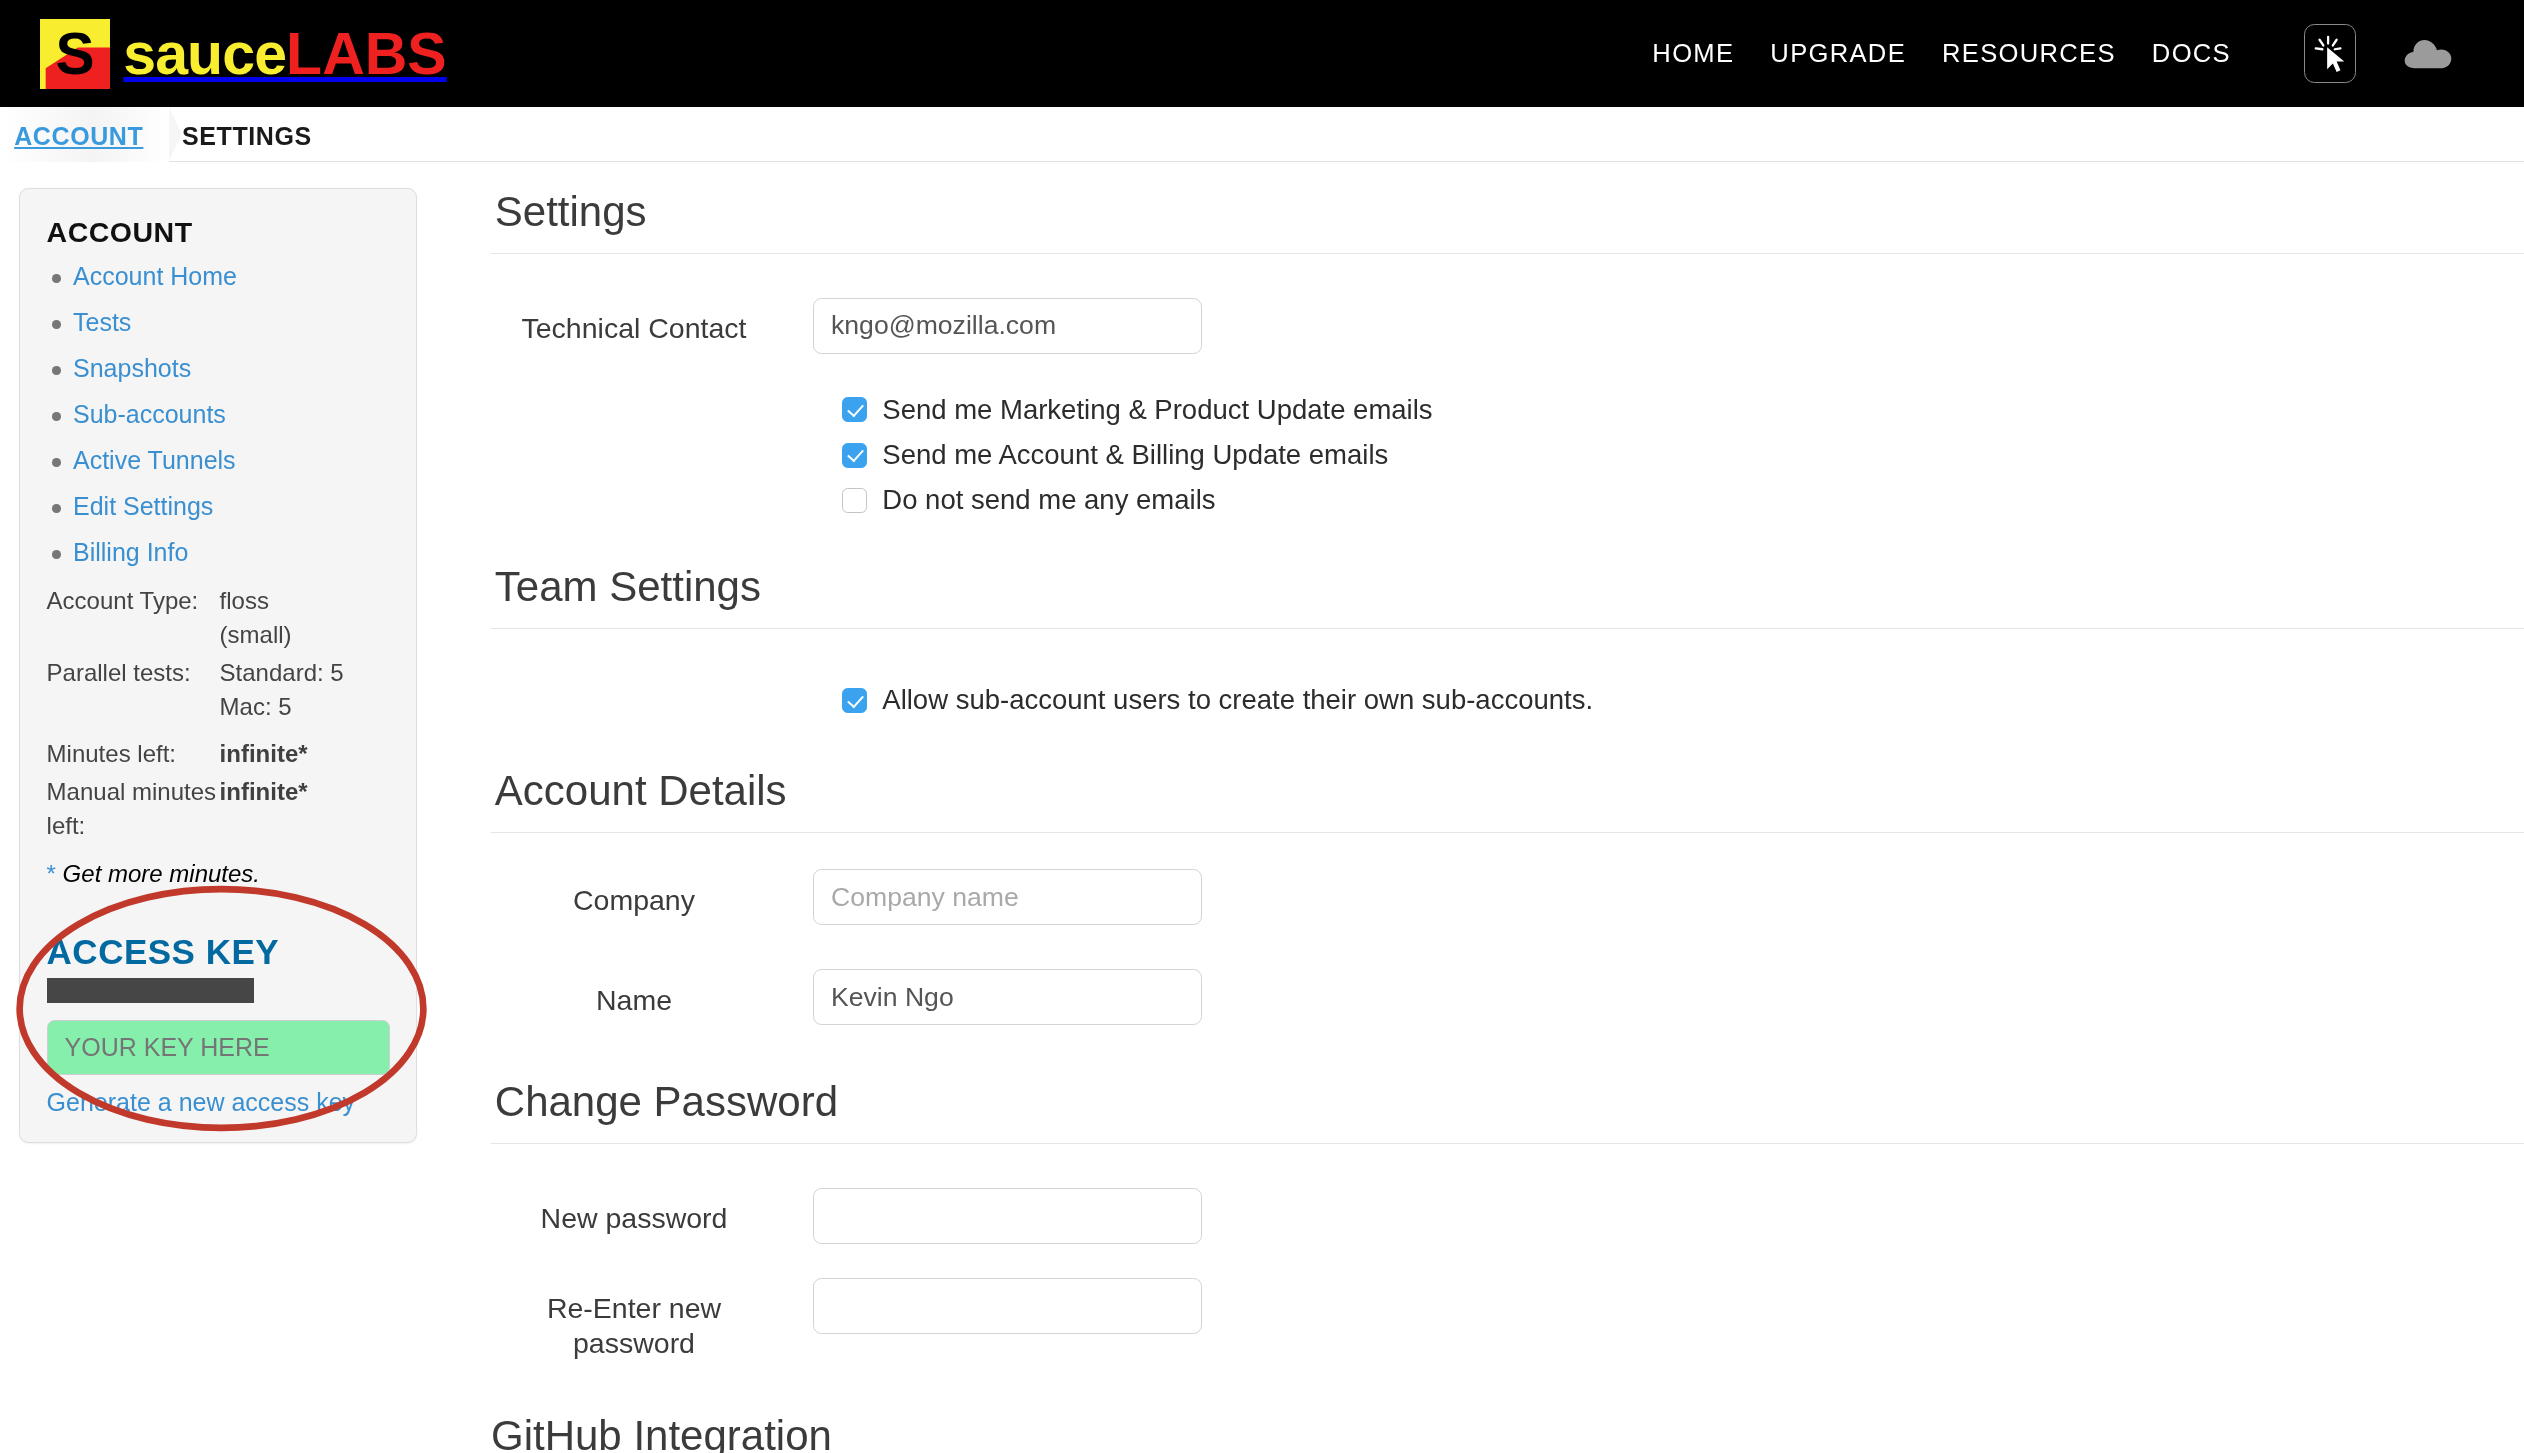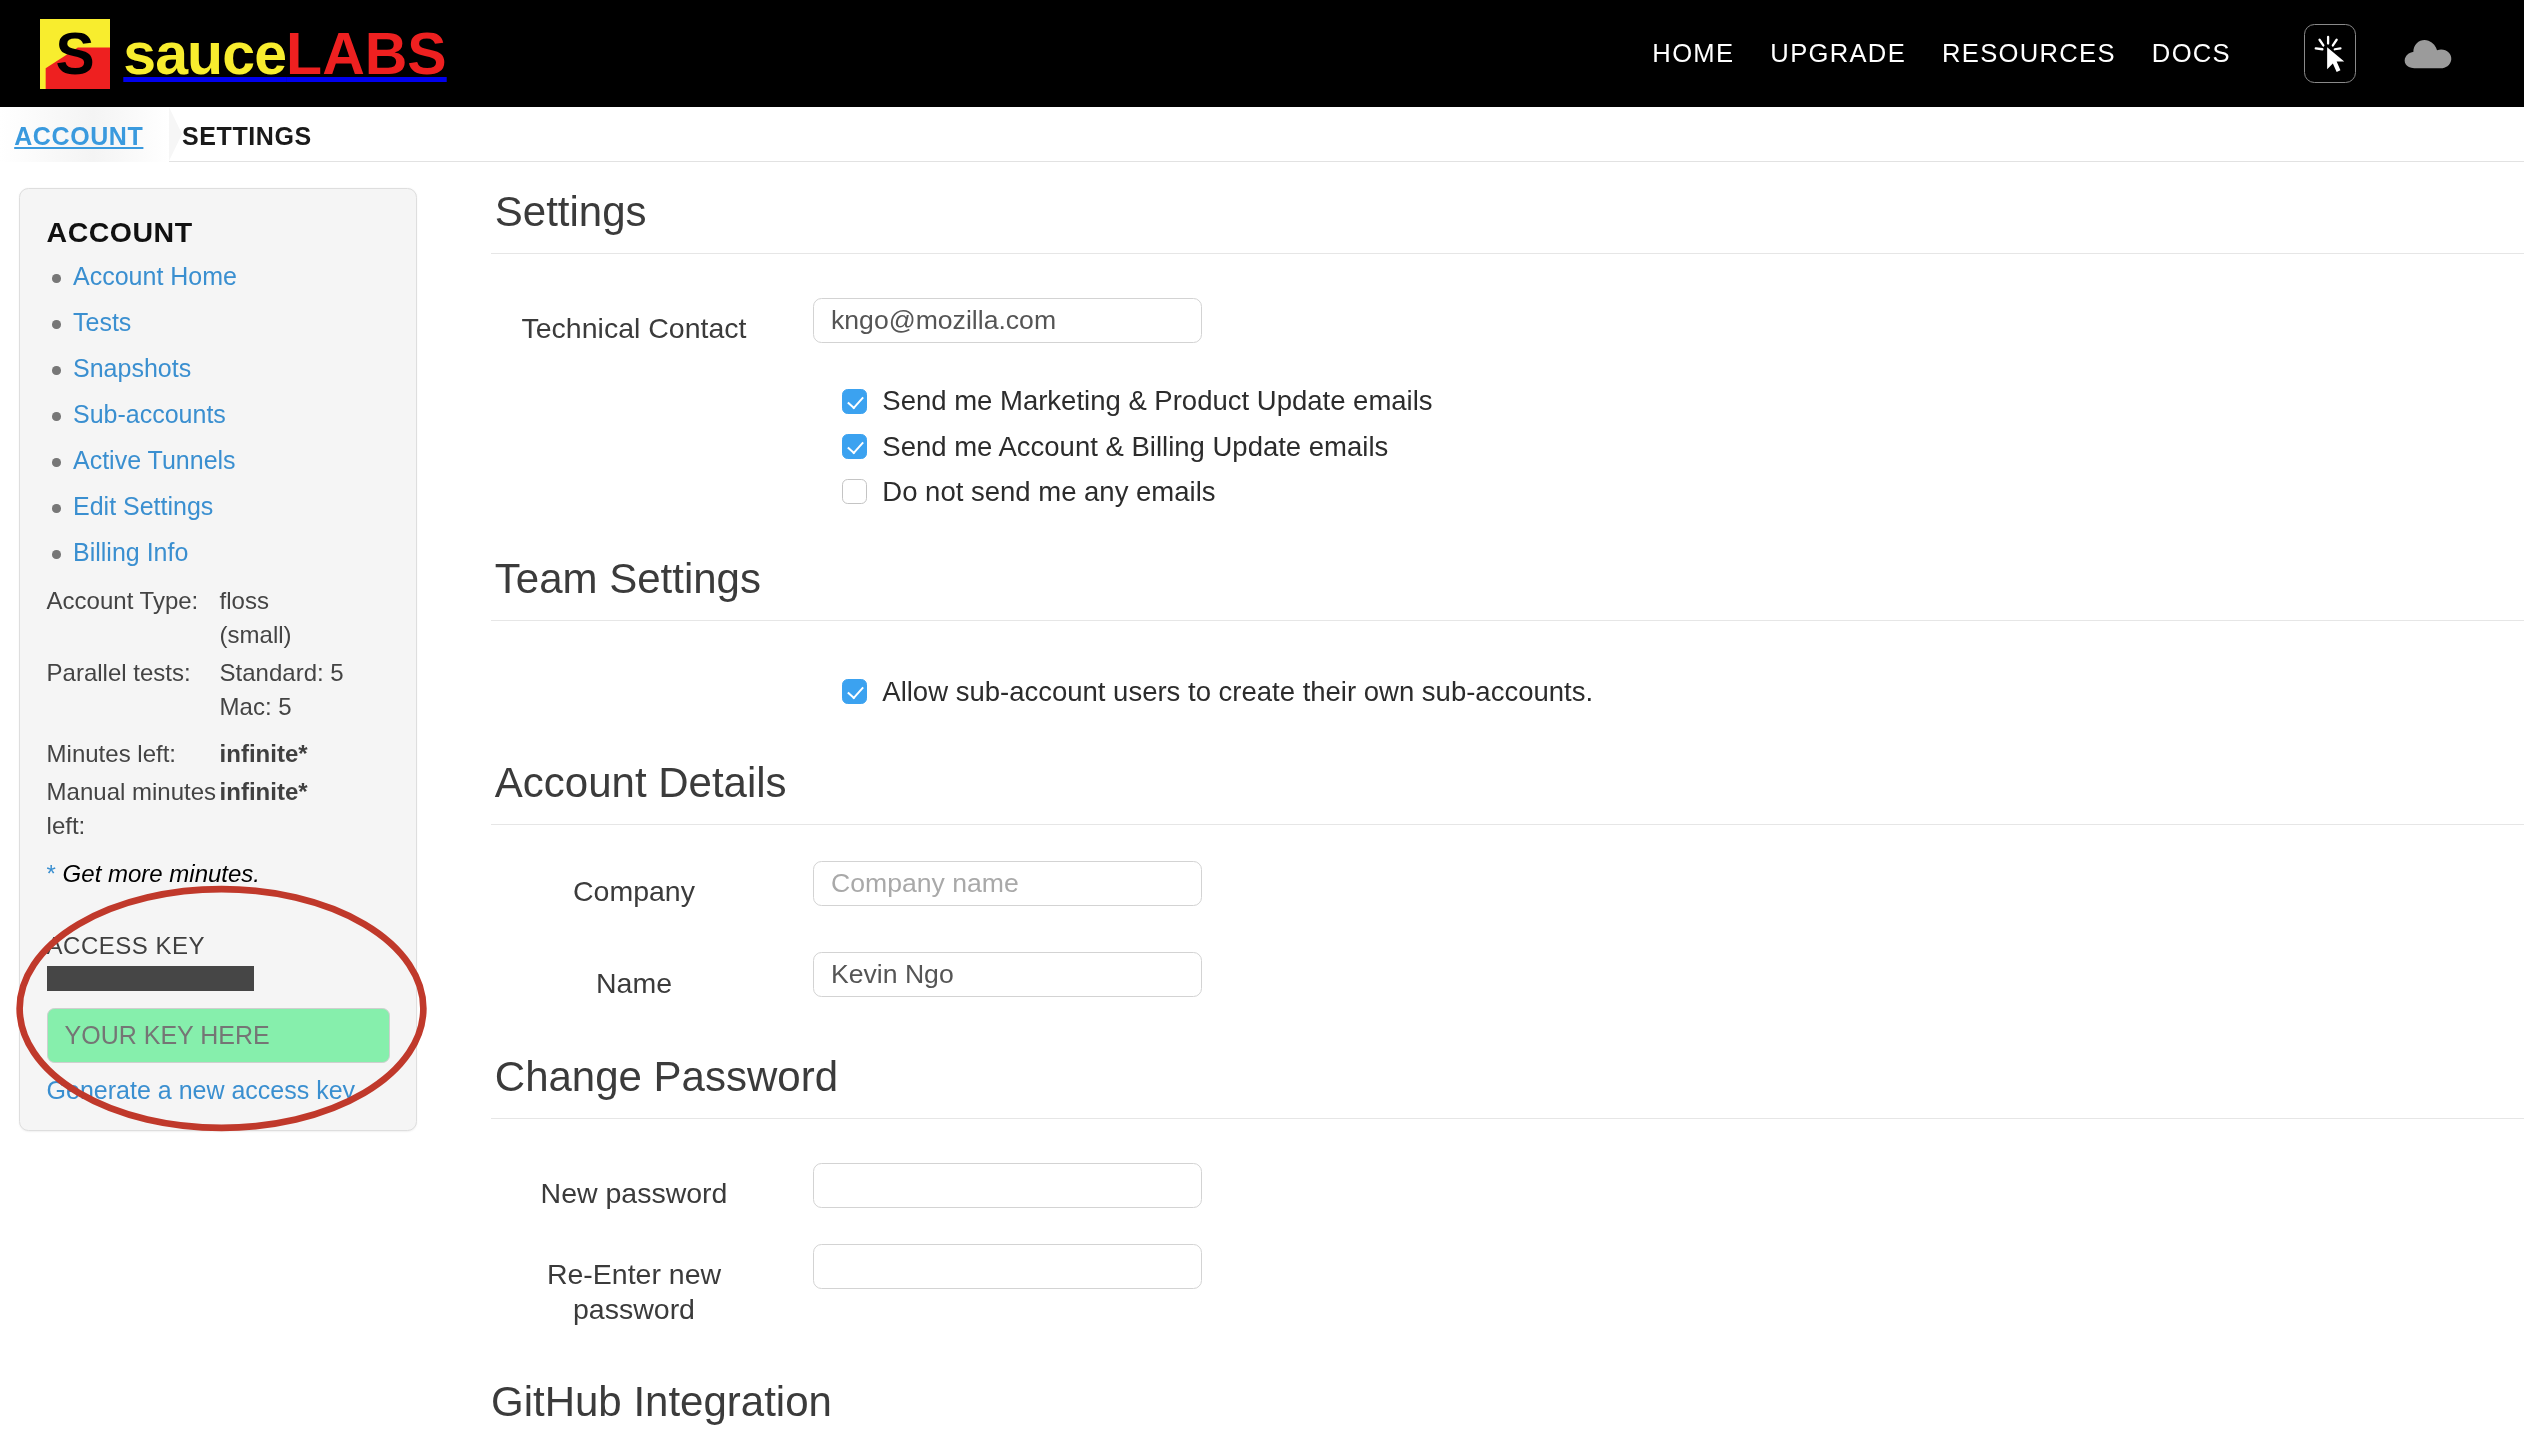--- a/index.html
+++ b/index.html
@@ -80,21 +80,21 @@
 
   .sb-table { margin: 17px 0 0 0; padding: 0 19px 0 26.6px; }
   .sb-row { display:flex; margin-bottom: 3.8px; }
   .sb-key { width:173px; font-size:24px; color:#444; line-height:1.42; }
   .sb-val { font-size:24px; color:#444; line-height:1.42; }
   .sb-val.bold { font-weight:bold; color:#404040;text-align:center; }
   .sb-more { margin: 17px 0 0 26.6px; font-size:24px; }
   .sb-more a { color:#000000; text-decoration:none;font-style:italic; }
   .sb-more .star { color:#3a8fd0; }
 
-  .ak-title { font-size:24px; font-weight:normal; color:#404040; letter-spacing:0.5px; margin: 44px 0 5.7px 26.6px; }
+  .ak-title { font-size:35px; font-weight:bold; color:#0369a1; letter-spacing:0.5px; margin: 44px 0 5.7px 26.6px; }
   .ak-redact { margin-left:26.6px; width:207px; height:25px; background:#464646; }
   .ak-input {
     display:block; margin: 17px 26.6px 0 26.6px; width:calc(100% - 53px);
     height:55px; border:0.9px solid #cfcfcf; border-radius:7.6px; background:#86efac;
     font-size:25px; color:#555; padding: 0 17px;
     font-family:"Liberation Sans", sans-serif;
   }
   .ak-gen { margin: 13.3px 0 0 26.6px; }
   .ak-gen a { color:#3a8fd0; font-size:25px; text-decoration:none; }
 
@@ -109,21 +109,21 @@
   }
   .sec-rule { height:0.9px; background:#e6e6e6; margin-bottom:0; }
   .section { margin-bottom: 0; }
 
   .frow { display:flex; align-items:flex-start; }
   .flabel {
     width: 322px; text-align:center; padding-right:36px;
     font-size:28.5px; color:#3b3b3b; line-height:1.2; padding-top:13.3px;
   }
   .fctl input.tbox {
-    width:389px; height:45px; border:0.9px solid #d3d3d3; border-radius:8.5px;
+    width:389px; height:56px; border:0.9px solid #d3d3d3; border-radius:8.5px;
     background:#fff; font-size:26.6px; color:#555; padding: 16px 17px;
     font-family:"Liberation Sans", sans-serif;
   }
   .fctl input.tbox::placeholder { color:#a9a9a9; }
 
   .chklist { padding-left:13.3px; }
   .chkrow { display:flex; align-items:center; margin-bottom: 13.3px; }
   .chkbox {
     width:25px; height:25px; border-radius:5.7px; flex:0 0 auto;
     border:0.9px solid #c4c4c4; background:#fff; position:relative;

